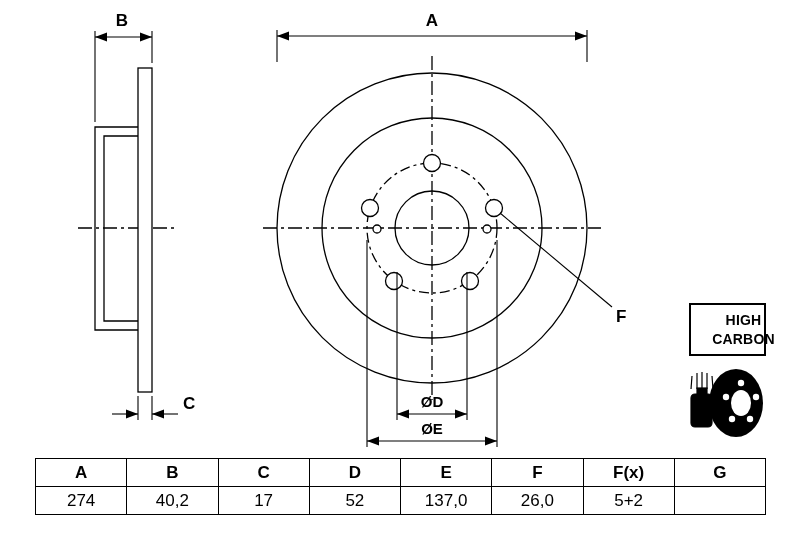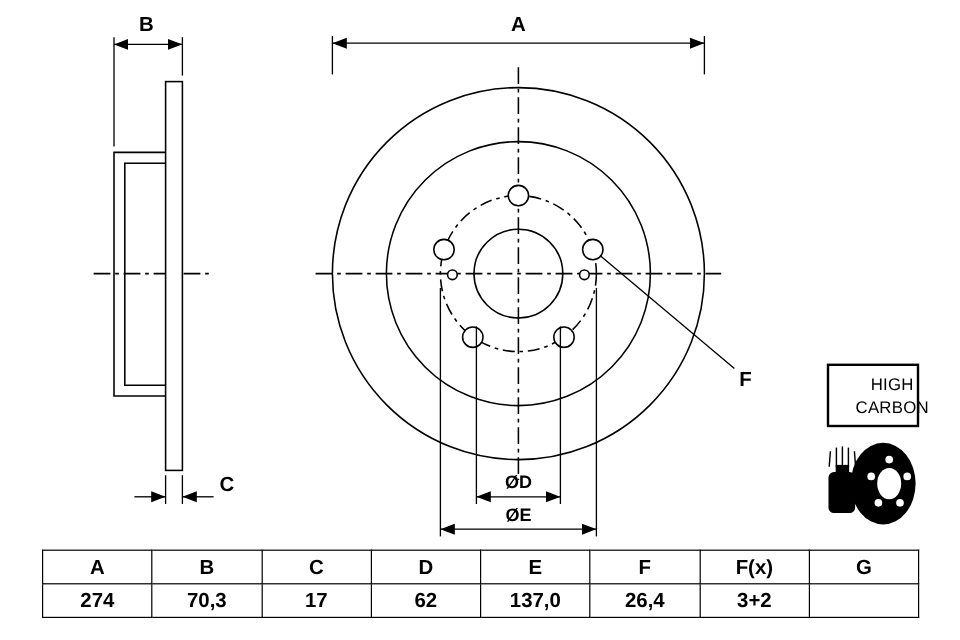--- a/index.html
+++ b/index.html
@@ -7,28 +7,28 @@
   .page { position:relative; width:800px; height:533px; background:#fff;
           font-family:"Liberation Sans", sans-serif; color:#000; }
   .drawing { position:absolute; top:0; left:0; }
   svg text { font-family:"Liberation Sans", sans-serif; font-weight:bold;
              font-size:17px; fill:#000; stroke:none; }
   svg text.dim-small { font-size:15px; }
   .cl  { stroke-dasharray:14 4 3 4; }
   .clc { stroke-dasharray:10 4 3 4; }
   .hc-badge { position:absolute; left:689px; top:303px; width:77px; height:53px;
               border:2px solid #000; display:flex; flex-direction:column;
-              align-items:center; justify-content:center; font-weight:normal;
+              align-items:center; justify-content:center; font-weight:bold;
               font-size:14px; line-height:1.3; letter-spacing:.2px; background:#fff;padding-left:32px; }
   .dim-table { position:absolute; left:35px; top:458px; width:731px;
                border-collapse:collapse; table-layout:fixed; text-align:center;
                font-size:17px; background:#fff; }
   .dim-table th, .dim-table td { border:1.6px solid #000; height:28px; padding:0; }
   .dim-table th { font-weight:bold; }
-  .dim-table td { font-weight:bold; }
+  .dim-table td { font-weight:normal; }
 </style>
 </head>
 <body>
 
 <div class="page">
 
   <svg class="drawing" width="800" height="455" viewBox="0 0 800 455">
     <defs>
       <marker id="arrow" viewBox="0 0 10 10" refX="10" refY="5" markerWidth="12" markerHeight="12" markerUnits="userSpaceOnUse" orient="auto-start-reverse">
         <path d="M0,1.2 L10,5 L0,8.8 z" fill="#000"></path>
@@ -132,24 +132,24 @@
         <th>D</th>
         <th>E</th>
         <th>F</th>
         <th>F(x)</th>
         <th>G</th>
       </tr>
     </thead>
     <tbody>
       <tr>
         <td>274</td>
-        <td>70,3</td>
+        <td>40,2</td>
         <td>17</td>
-        <td>62</td>
+        <td>52</td>
         <td>137,0</td>
-        <td>26,4</td>
-        <td>3+2</td>
+        <td>26,0</td>
+        <td>5+2</td>
         <td></td>
       </tr>
     </tbody>
   </table>
 
 </div>
 
 </body></html>

